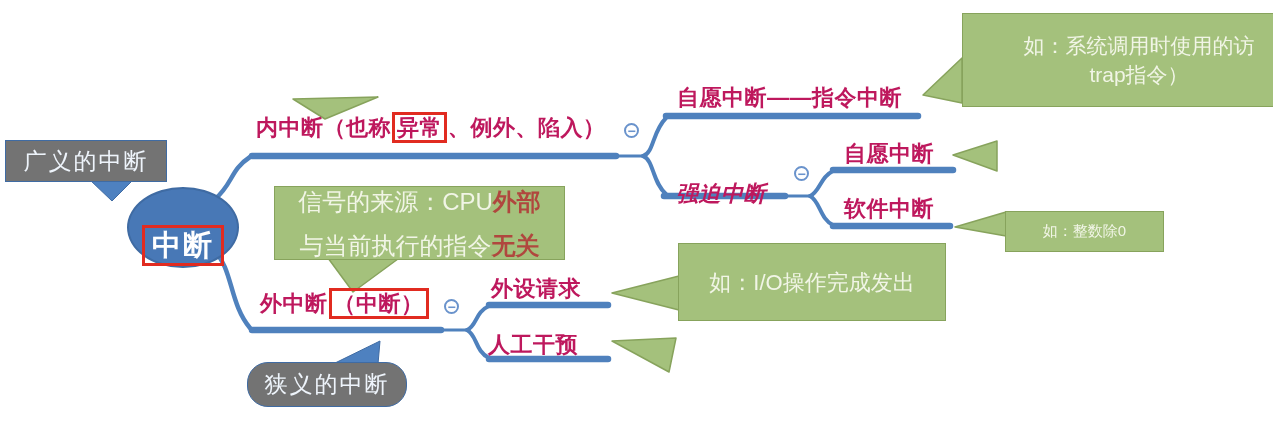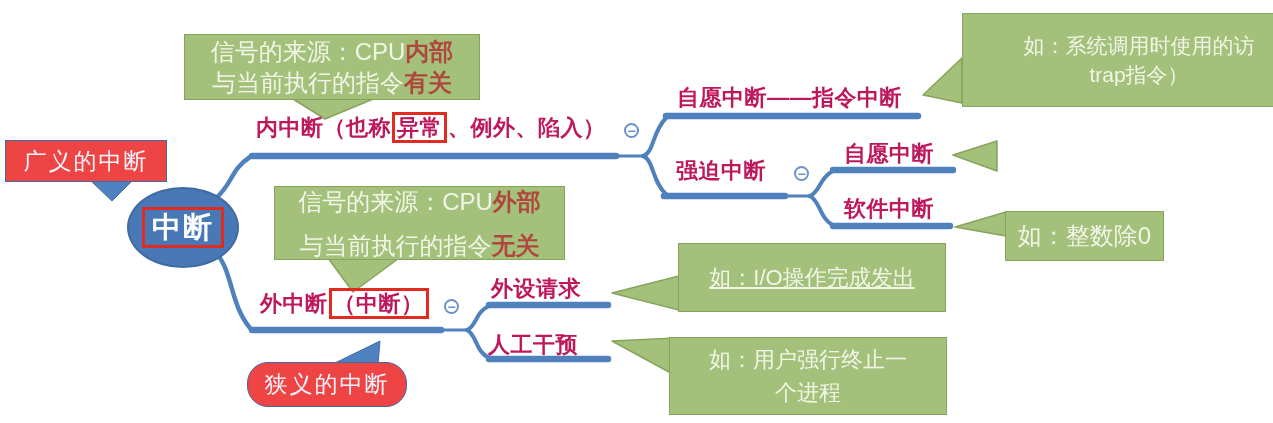--- a/index.html
+++ b/index.html
@@ -17,29 +17,29 @@
   
   .note{
     position:absolute;background:#a4c17c;border:1px solid #87a35c;
     color:#f1f5e6;display:flex;flex-direction:column;justify-content:center;
     text-align:center;box-sizing:border-box;font-weight:500;
   }
   .note .nline{width:100%;}
   .note .accent{color:#b0473e;font-weight:600;}
   
   .bluebox{
-    position:absolute;background:#ef4444;border:1px solid #3f6ba3;
+    position:absolute;background:#737373;border:1px solid #3f6ba3;
     color:#eef4fb;display:flex;align-items:center;justify-content:center;
     box-sizing:border-box;font-size:23px;letter-spacing:2px;
   }
   
   .root-ellipse{
     position:absolute;left:127px;top:187px;width:108px;height:77px;
     background:#4878b6;border:2px solid #3f6ba3;border-radius:50%;
-    display:flex;align-items:center;justify-content:center;
+    display:flex;align-items:flex-end;justify-content:center;
   }
   .root-ellipse .root-text{
     border:3px solid #e12b20;padding:1px 7px;color:#ffffff;
     font-size:29px;font-weight:bold;letter-spacing:2px;line-height:1.15;
   }
   
   .collapse{
     position:absolute;width:15px;height:15px;border:2px solid #6a93cc;
     border-radius:50%;background:#ffffff;color:#6a93cc;font-size:14px;
     line-height:13px;text-align:center;font-weight:bold;box-sizing:border-box;
@@ -99,56 +99,48 @@
   </svg>
 
   <div class="bluebox" style="left:5px;top:140px;width:162px;height:42px;">
     <span>广义的中断</span>
   </div>
 
   <div class="root-ellipse">
     <span class="root-text">中断</span>
   </div>
 
-  <div class="note" style="left:184px;top:34px;width:296px;height:66px;font-size:24px;line-height:31px;">
-    <div class="nline">
-      <span>信号的来源：CPU</span><span class="accent">内部</span>
-    </div>
-    <div class="nline">
-      <span>与当前执行的指令</span><span class="accent">有关</span>
-    </div>
-  </div>
 
   <div class="branch-label" style="left:256px;top:113px;">
     <span>内中断（也称</span><span class="red-box">异常</span><span>、例外、陷入）</span>
   </div>
 
   <div class="branch-label" style="left:677px;top:83px;">
     <span>自愿中断——指令中断</span>
   </div>
 
-  <div class="branch-label" style="left:676px;top:156px;">
+  <div class="branch-label" style="left:676px;top:179px;font-style:italic;">
     <span>强迫中断</span>
   </div>
 
   <div class="branch-label" style="left:844px;top:139px;">
     <span>自愿中断</span>
   </div>
 
   <div class="branch-label" style="left:844px;top:194px;">
     <span>软件中断</span>
   </div>
 
   <div class="note" style="left:962px;top:13px;width:354px;height:94px;font-size:21px;line-height:29px;">
     <div class="nline">如：系统调用时使用的访</div>
     <div class="nline">trap指令）</div>
   </div>
 
 
-  <div class="note" style="left:1005px;top:211px;width:159px;height:50px;font-size:24px;">
+  <div class="note" style="left:1005px;top:211px;width:159px;height:41px;font-size:15px;">
     <div class="nline">如：整数除0</div>
   </div>
 
   <div class="note" style="left:274px;top:186px;width:291px;height:74px;font-size:24px;line-height:33px;gap:11px;">
     <div class="nline">
       <span>信号的来源：CPU</span><span class="accent">外部</span>
     </div>
     <div class="nline">
       <span>与当前执行的指令</span><span class="accent">无关</span>
     </div>
@@ -159,28 +151,24 @@
   </div>
 
   <div class="branch-label" style="left:491px;top:274px;">
     <span>外设请求</span>
   </div>
 
   <div class="branch-label" style="left:488px;top:330px;">
     <span>人工干预</span>
   </div>
 
-  <div class="note" style="left:678px;top:243px;width:268px;height:69px;font-size:22px;line-height:33px;text-decoration:underline;">
+  <div class="note" style="left:678px;top:243px;width:268px;height:78px;font-size:22px;line-height:33px;">
     <div class="nline">如：I/O操作完成发出</div>
   </div>
 
-  <div class="note" style="left:669px;top:337px;width:278px;height:78px;font-size:22px;line-height:33px;">
-    <div class="nline">如：用户强行终止一</div>
-    <div class="nline">个进程</div>
-  </div>
 
   <div class="bluebox" style="left:247px;top:362px;width:160px;height:45px;border-radius:21px;">
     <span>狭义的中断</span>
   </div>
 
   <div class="collapse" style="left:624px;top:123px;">−</div>
   <div class="collapse" style="left:794px;top:166px;">−</div>
   <div class="collapse" style="left:444px;top:299px;">−</div>
 
   <div class="watermark">CSDN @容辞</div>

